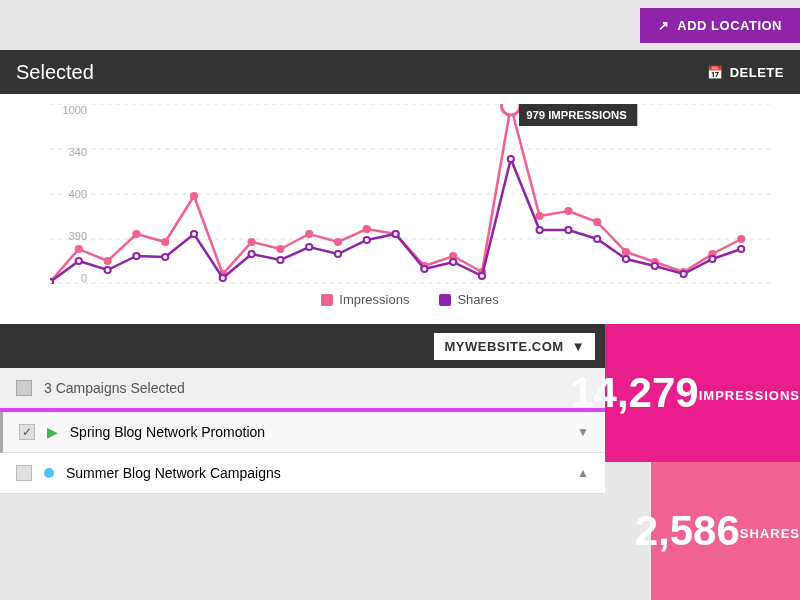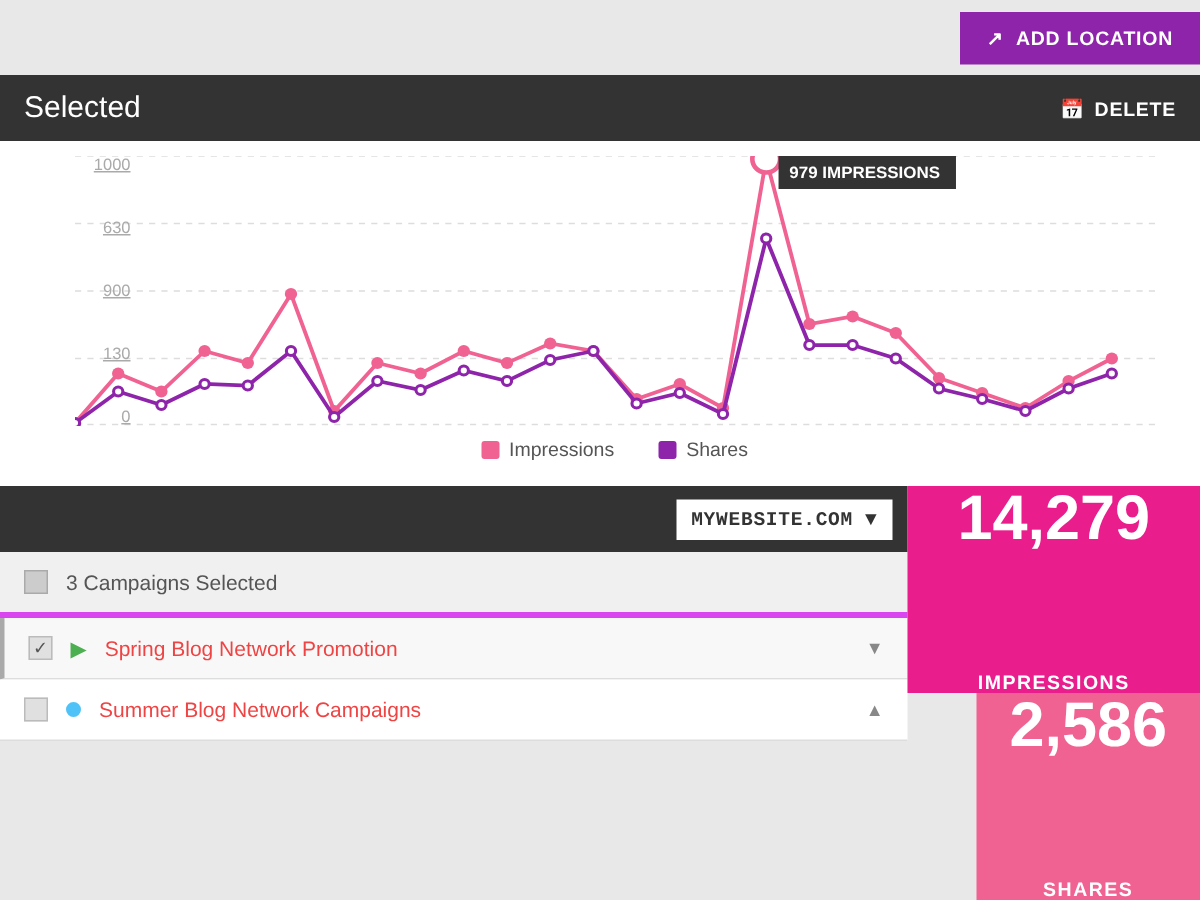--- a/index.html
+++ b/index.html
@@ -72,21 +72,20 @@
       display: flex;
       flex-direction: column-reverse;
       justify-content: space-between;
       width: 45px;
     }
     .y-label {
       font-size: 11px;
       color: #aaa;
       text-align: right;
       padding-right: 8px;
-      text-decoration: underline;
     }
 
     .chart-legend {
       display: flex;
       justify-content: center;
       gap: 30px;
       margin-top: 8px;
       align-items: center;
     }
     .legend-item {
@@ -128,21 +127,20 @@
       background: white;
       color: #333;
       font-size: 13px;
       font-weight: bold;
       padding: 6px 10px;
       display: flex;
       align-items: center;
       gap: 8px;
       cursor: pointer;
       letter-spacing: 0.5px;
-      font-family: Liberation Mono, monospace;
     }
 
     .campaigns-toolbar {
       display: flex;
       align-items: center;
       padding: 12px 16px;
       gap: 12px;
       background: #f0f0f0;
       border-bottom: 4px solid #d946ef;
     }
@@ -201,21 +199,21 @@
     }
     .circle-icon {
       width: 10px;
       height: 10px;
       border-radius: 50%;
       background: #4fc3f7;
       border: 2px solid #4fc3f7;
     }
     .campaign-name {
       font-size: 14px;
-      color: #ef4444;
+      color: #000000;
       flex: 1;
     }
     .chevron-down {
       font-size: 12px;
       color: #888;
     }
     .chevron-up {
       font-size: 12px;
       color: #888;
     }
@@ -223,23 +221,23 @@
     
     .right-panel {
       width: 195px;
       display: flex;
       flex-direction: column;
     }
 
     .stat-box {
       flex: 1;
       display: flex;
-      flex-direction: column;
-      align-items: center;
-      justify-content: space-between;
+      flex-direction: row;
+      align-items: center;
+      justify-content: flex-end;
     }
     .stat-box.pink-dark {
       background: #e91e8c;
     }
     .stat-box.pink-light {
       background: #f06292;
       margin-left: 46px;
     }
     .stat-number {
       font-size: 42px;
@@ -271,23 +269,23 @@
     <span>📅</span>
     <span>DELETE</span>
   </button>
 </div>
 
 <div class="chart-area">
   <div style="display:flex; width:100%; height:180px; position:relative;">
 
     <div class="y-axis-labels">
       <span class="y-label">0</span>
-      <span class="y-label">130</span>
-      <span class="y-label">900</span>
-      <span class="y-label">630</span>
+      <span class="y-label">390</span>
+      <span class="y-label">400</span>
+      <span class="y-label">340</span>
       <span class="y-label">1000</span>
     </div>
 
     <svg style="flex:1; height:180px;" viewBox="0 0 700 180" preserveAspectRatio="none">
 
       <line x1="0" y1="0" x2="700" y2="0" stroke="#ddd" stroke-dasharray="4,4" stroke-width="1"></line>
       <line x1="0" y1="45" x2="700" y2="45" stroke="#ddd" stroke-dasharray="4,4" stroke-width="1"></line>
       <line x1="0" y1="90" x2="700" y2="90" stroke="#ddd" stroke-dasharray="4,4" stroke-width="1"></line>
       <line x1="0" y1="135" x2="700" y2="135" stroke="#ddd" stroke-dasharray="4,4" stroke-width="1"></line>
       <line x1="0" y1="179" x2="700" y2="179" stroke="#ddd" stroke-dasharray="4,4" stroke-width="1"></line>

